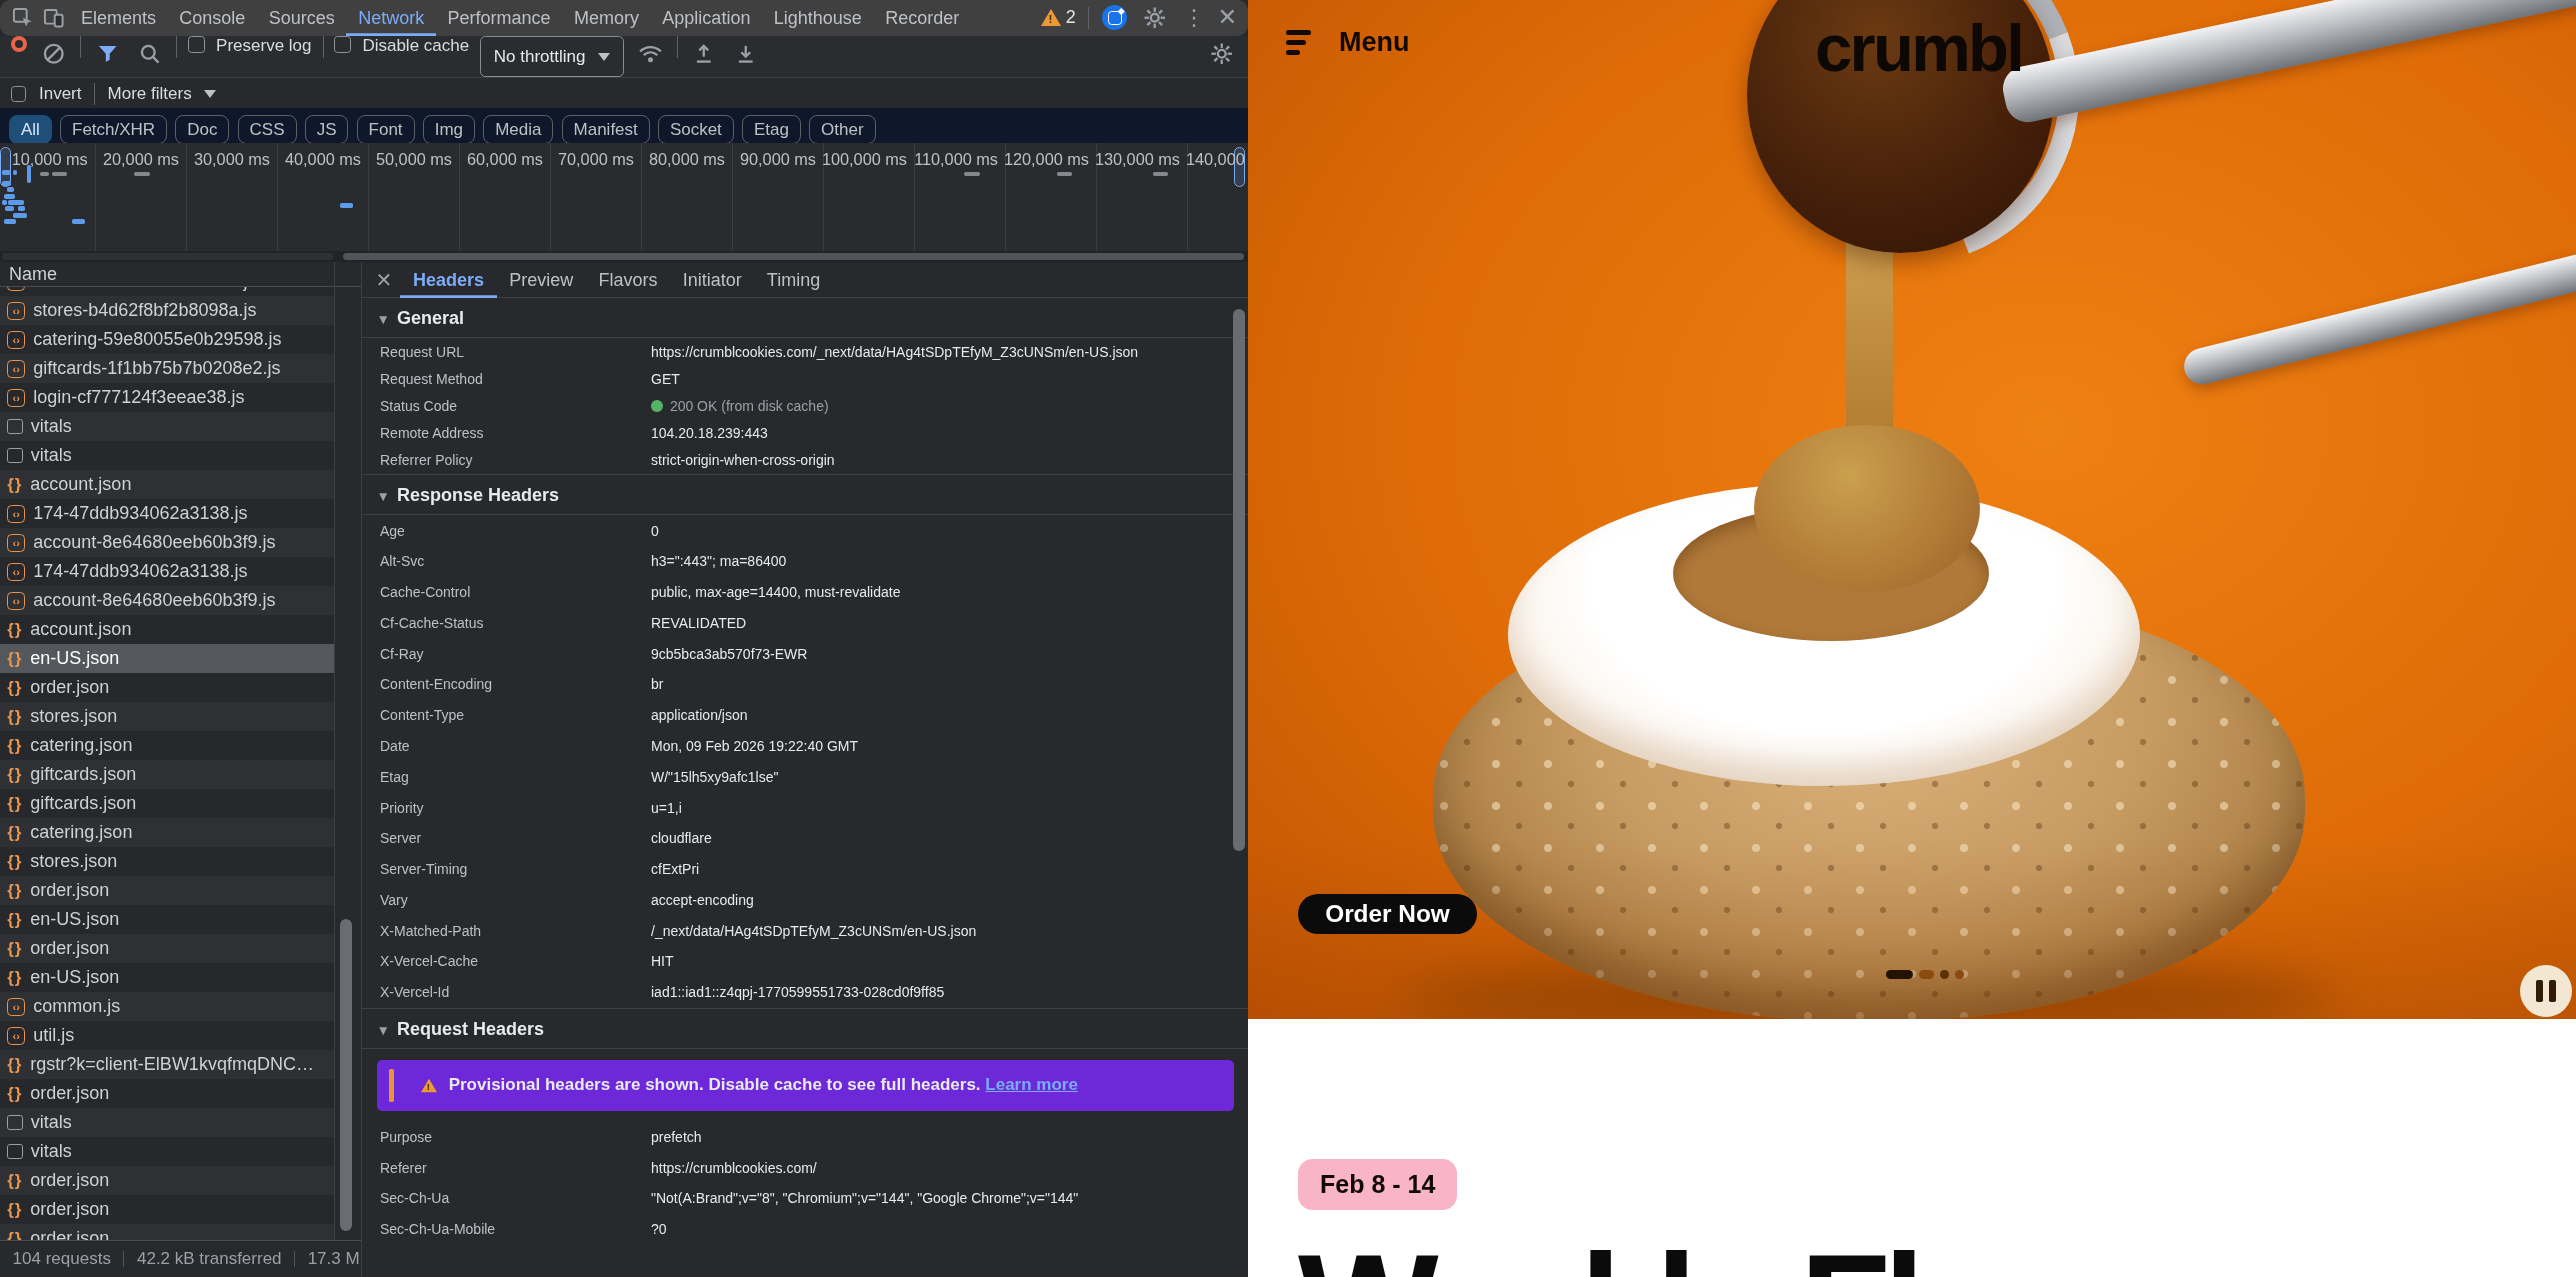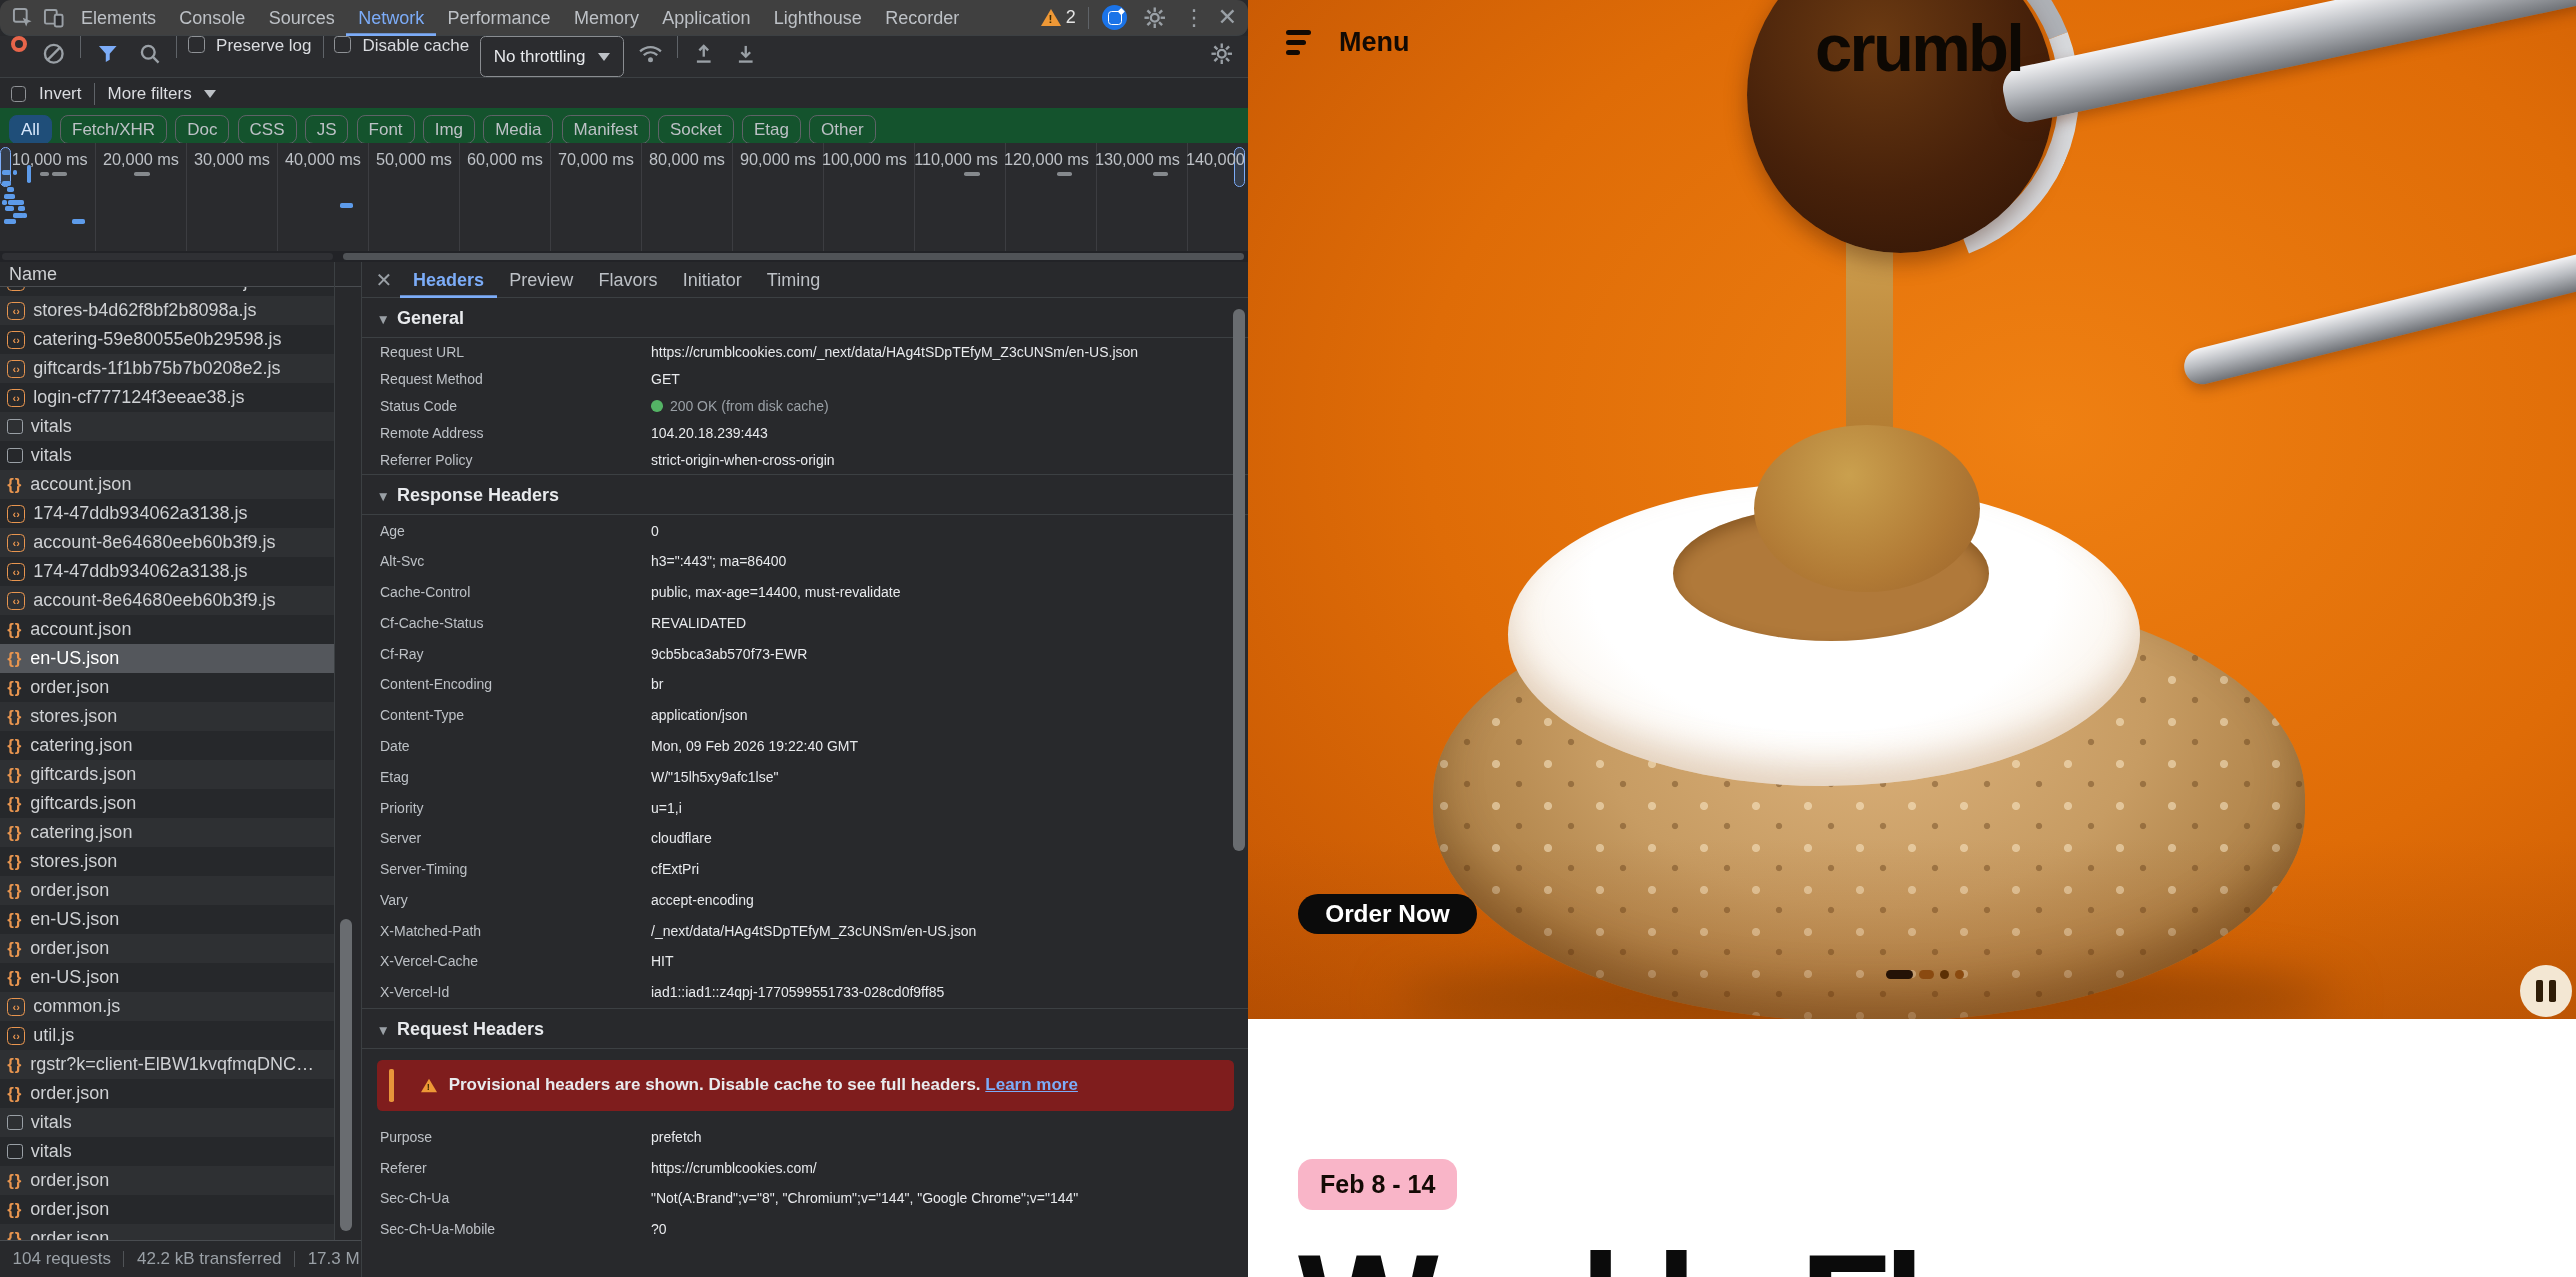--- a/index.html
+++ b/index.html
@@ -41,21 +41,21 @@
   .spacer { flex:1; }
 
   .dt-filterrow { position:absolute; left:0; top:79px; width:100%; height:30px; background:#28292c;
     display:flex; align-items:center; gap:12.6px; padding:0 11px; }
   .filter-field { width:898px; height:27px; background:#35363a; border-radius:13.5px;
     display:flex; align-items:center; gap:9px; padding:0 12.6px; }
   .filter-field input { flex:1; background:transparent; border:none; outline:none;
     color:#e8eaed; font-size:17px; font-family:inherit; }
   .filter-field input::placeholder { color:#9aa0a6; }
 
-  .dt-chiprow { position:absolute; left:0; top:108px; width:100%; height:44px; background:#14532d;
+  .dt-chiprow { position:absolute; left:0; top:108px; width:100%; height:44px; background:#0f172a;
     display:flex; align-items:center; gap:8.1px; padding:0 9px; border-bottom:0.9px solid #3c4043; }
   .chip { border:0.9px solid #5f6368; border-radius:8.1px; padding:3.6px 11px; font-size:17px; color:#bdc1c6; white-space:nowrap; }
   .chip.active { background:#1f4e79; border-color:#1f4e79; color:#d7e7fb; }
 
   .dt-overview { position:absolute; left:0; top:143px; width:100%; height:108px; background:#2a2b2e; overflow:hidden; }
   .ov-grid { position:absolute; top:0; bottom:0; width:0.9px; background:#3c3d41; }
   .ov-label { position:absolute; top:7.2px; width:87px; text-align:right; font-size:16.3px; color:#bdc1c6; white-space:nowrap; }
   .ov-bar { position:absolute; border-radius:1.8px; }
   .ov-handle { position:absolute; top:3.6px; width:11px; height:40px; border:1.8px solid #7cacf8;
     border-radius:5.4px; background:rgba(124,172,248,.15); }
@@ -102,21 +102,21 @@
     border-bottom:0.9px solid #3c4043; }
   .sec-h .disc { color:#9aa0a6; font-size:13.5px; margin-right:7.2px; }
   .sec { border-top:0.9px solid #3c4043; }
   .kv { display:flex; padding:3.6px 14.5px 3.6px 18px; line-height:20px; font-size:14px; }
   .sec-resp .kv, .sec-req .kv { padding-top:5.4px; padding-bottom:5.4px; }
   .kv .k { flex:0 0 271px; color:#bdc1c6; }
   .kv .v { flex:1; color:#e8eaed; max-width:565px; word-break:break-all; }
   .kv .v.muted { color:#9aa0a6; }
   .gdot { display:inline-block; width:11.7px; height:11.7px; border-radius:50%; background:#54b365;
     margin-right:7.2px; vertical-align:-0.9px; }
-  .warn-box { margin:11px 14.5px; background:#7f1d1d; border-radius:5.4px; position:relative;
+  .warn-box { margin:11px 14.5px; background:#6d28d9; border-radius:5.4px; position:relative;
     padding:15.4px 16.3px 15.4px 42px; font-size:17px; font-weight:bold; color:#e8eaed; }
   .warn-box .bar { position:absolute; left:12.6px; top:9px; bottom:9px; width:4.5px; background:#e8953a; border-radius:1.8px; }
   .warn-box .tri { display:inline-block; transform:scale(.8); vertical-align:-3.6px; margin-right:5.4px; }
   .link { color:#7cacf8; text-decoration:underline; font-weight:bold; }
   .d-scroll { position:absolute; right:2.7px; top:47px; width:12.6px; height:542px; background:#696c70; border-radius:6.3px; }
 
   
   #site { position:absolute; left:1248px; top:0; width:1328px; height:1277px; background:#fff; overflow:hidden; }
   .hero { position:absolute; left:0; top:0; width:1328px; height:1019px; overflow:hidden;
     background:radial-gradient(1129px 858px at 60% 42%, #ef8012 0%, #df6c07 55%, #c25403 100%); }

